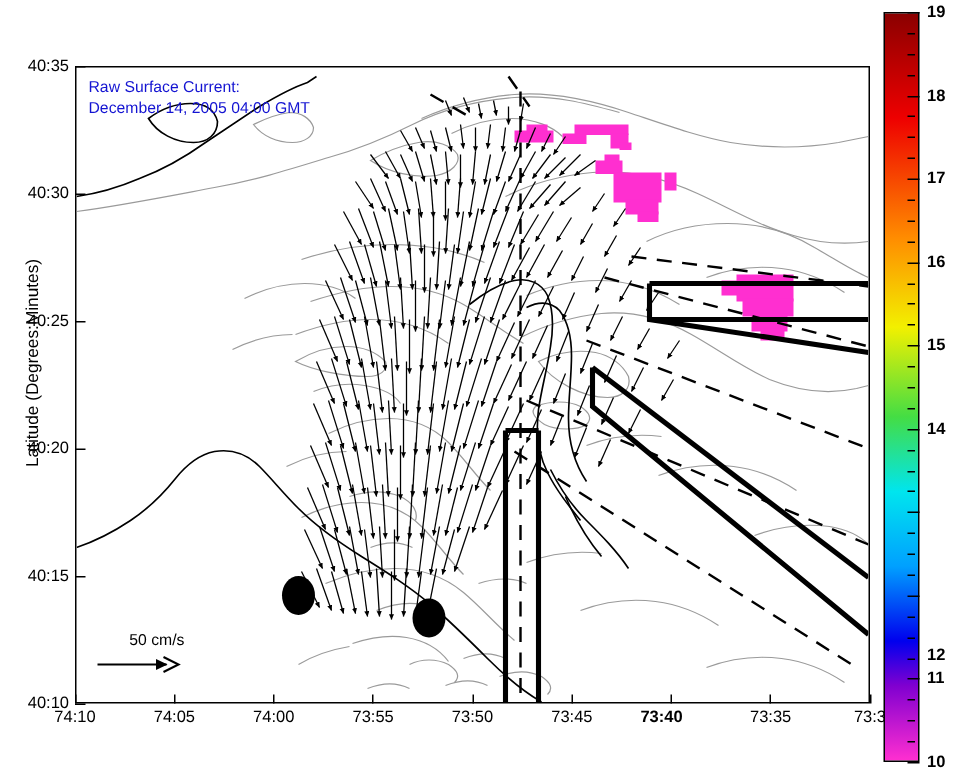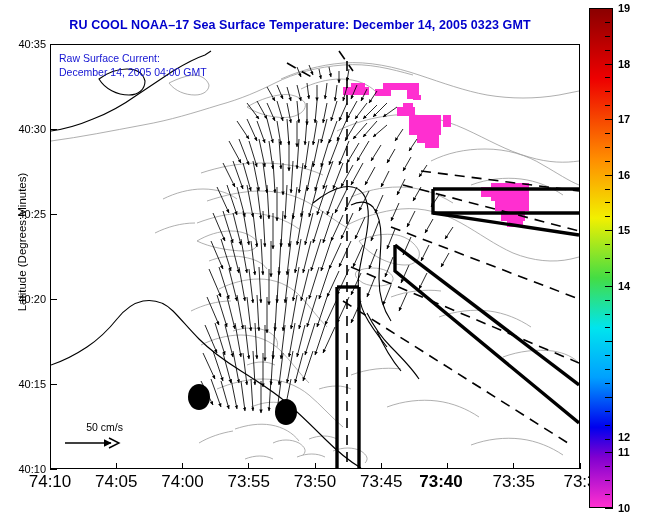--- a/index.html
+++ b/index.html
@@ -42,21 +42,21 @@
     white-space:nowrap;
     z-index:6;
   }
   
   #scalebox{left:12px;top:376px;z-index:6;text-align:right;}
   #scalelabel{font-size:10.5px;color:#000;white-space:nowrap;}
 
   
   .xtick{
     position:absolute;top:472px;
-    font-size:17px;color:#000;
+    font-size:11px;color:#000;
     transform:translateX(-50%);
     white-space:nowrap;
   }
   .ytick{
     position:absolute;left:46px;
     font-size:11px;color:#000;
     transform:translate(-100%,-50%);
     white-space:nowrap;
   }
   #xlabel{
@@ -81,21 +81,20 @@
     font-size:11px;font-weight:bold;color:#000;
     transform:translateY(-50%);
   }
   .cbtickmark{position:absolute;left:605px;width:8px;height:1px;background:#000;}
 </style>
 </head>
 <body>
 
 <div id="root">
 
-  <div class="abs" id="title">RU COOL  NOAA–17  Sea Surface Temperature:  December 14, 2005 0323 GMT</div>
 
   <div class="abs" id="plot">
 
     <svg id="plotsvg" width="528" height="423" viewBox="0 0 528 423">
 
       <defs>
         <marker id="vhead" markerWidth="5" markerHeight="5" refX="4.2" refY="2" orient="auto" markerUnits="strokeWidth">
           <path d="M0,0 L4.4,2 L0,4 z" fill="#000"></path>
         </marker>
         <marker id="bighead" markerWidth="6" markerHeight="6" refX="5" refY="2.6" orient="auto" markerUnits="strokeWidth">

